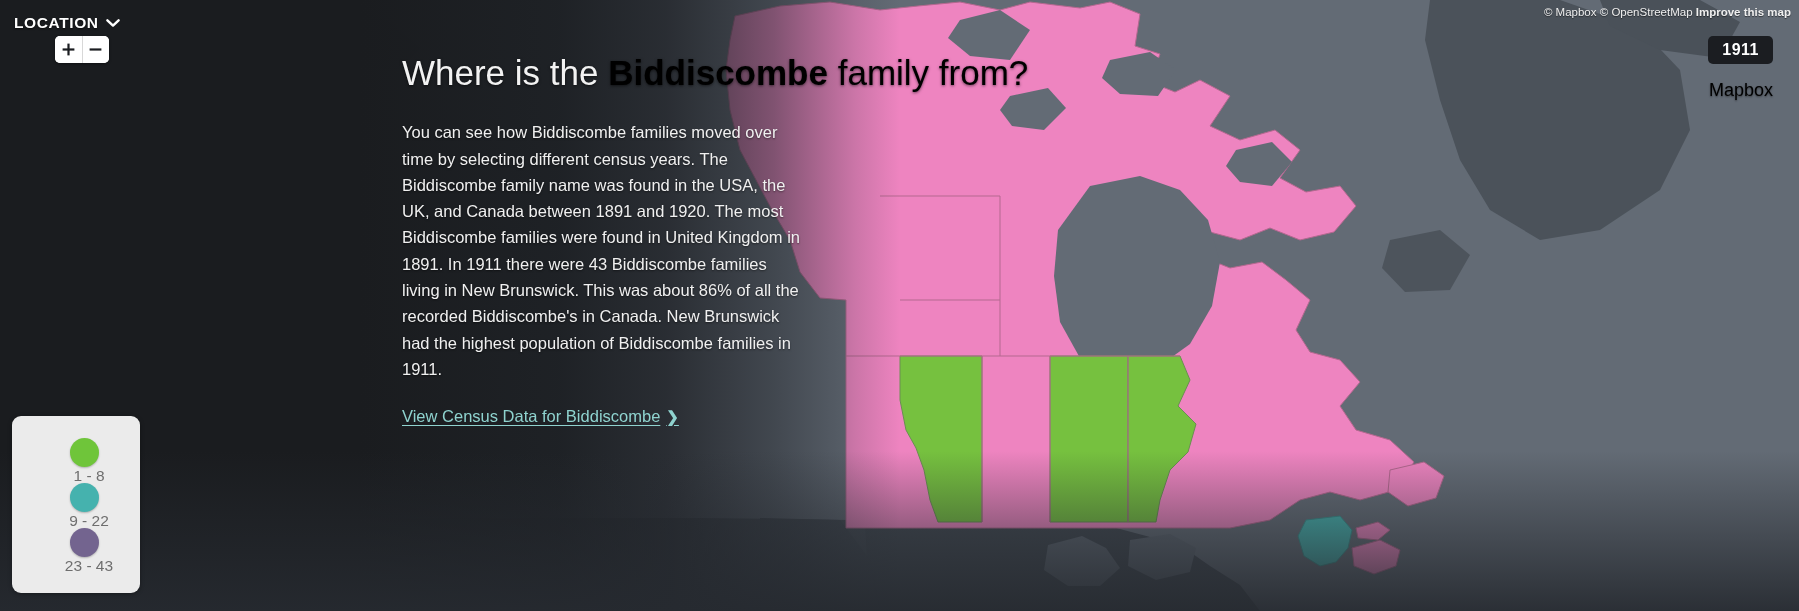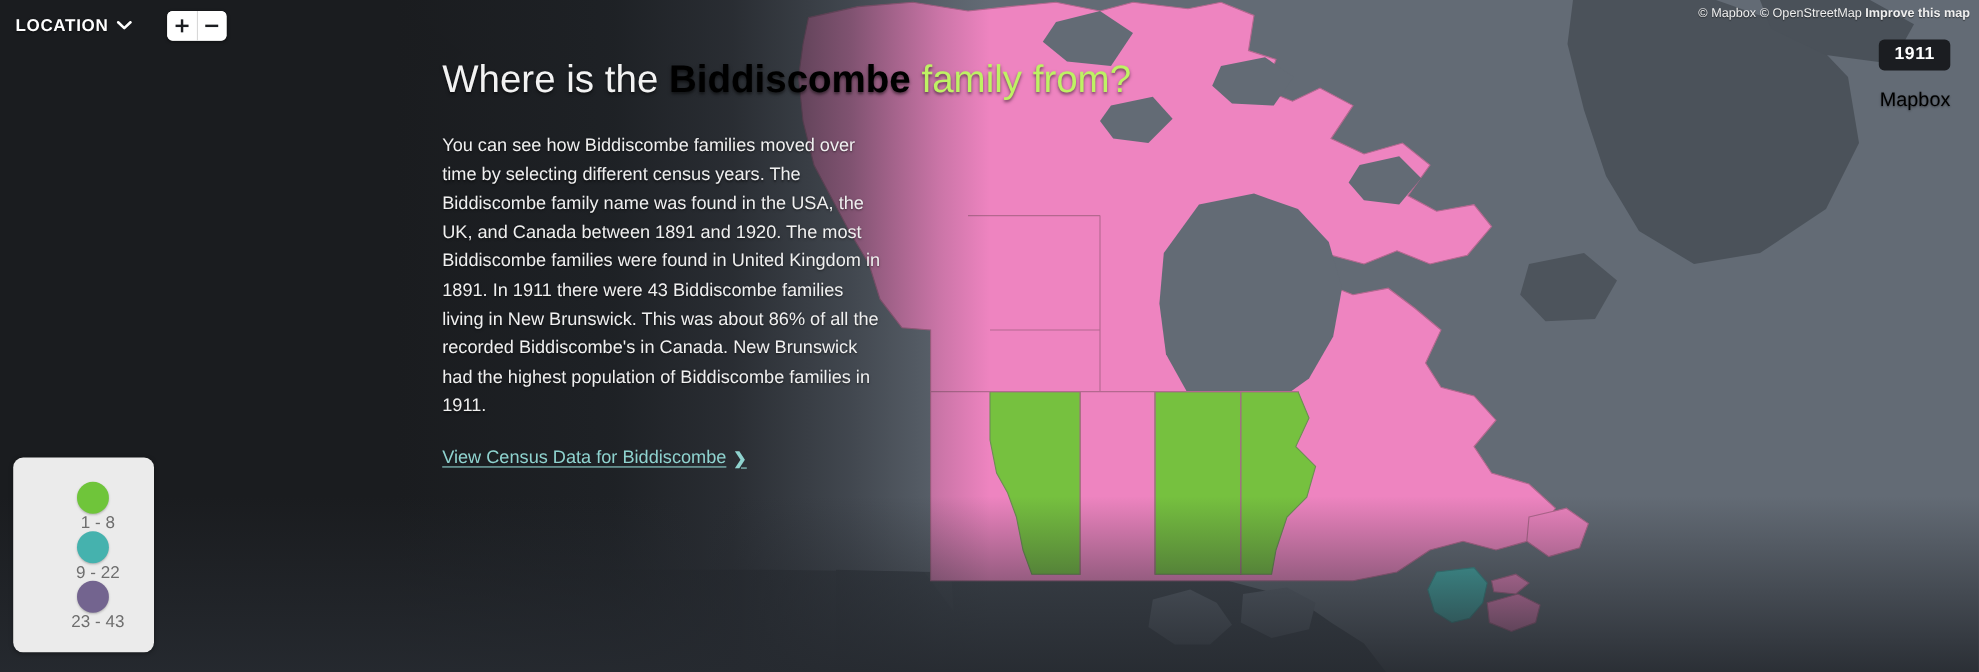--- a/index.html
+++ b/index.html
@@ -44,20 +44,21 @@
     background: linear-gradient(to top, rgba(38,42,48,0.92) 0%, rgba(38,42,48,0.0) 100%);
     pointer-events: none;
   }
 
   
   #topbar {
     position: absolute; left: 0; top: 0;
     display: flex; align-items: center;
     padding: 10px 0 0 12px;
     z-index: 40;
+    flex-direction: column;
   }
   #location-dropdown {
     display: flex; align-items: center; gap: 7px;
     color: #ffffff;
     font-size: 15.5px;
     font-weight: bold;
     letter-spacing: 0.6px;
     cursor: pointer;
     text-shadow: 0 1px 2px rgba(0,0,0,.6);
     padding: 4px 2px;
@@ -93,21 +94,21 @@
   #headline {
     font-size: 35px;
     line-height: 1.15;
     color: #f2f2f2;
     font-weight: 300;
     white-space: nowrap;
     margin: 0 0 26px 0;
     text-shadow: 0 1px 3px rgba(0,0,0,.55);
   }
   #headline .surname { font-weight: bold; color: #000000; }
-  #headline .tail { color: #bef264; font-weight: 300; }
+  #headline .tail { color: #000000; font-weight: 300; }
 
   .para {
     color: #f0f0f0;
     font-size: 16.5px;
     line-height: 26.3px;
     margin: 0 0 21px 0;
     width: 400px;
     text-shadow: 0 1px 2px rgba(0,0,0,.5);
   }
   #census-link {

